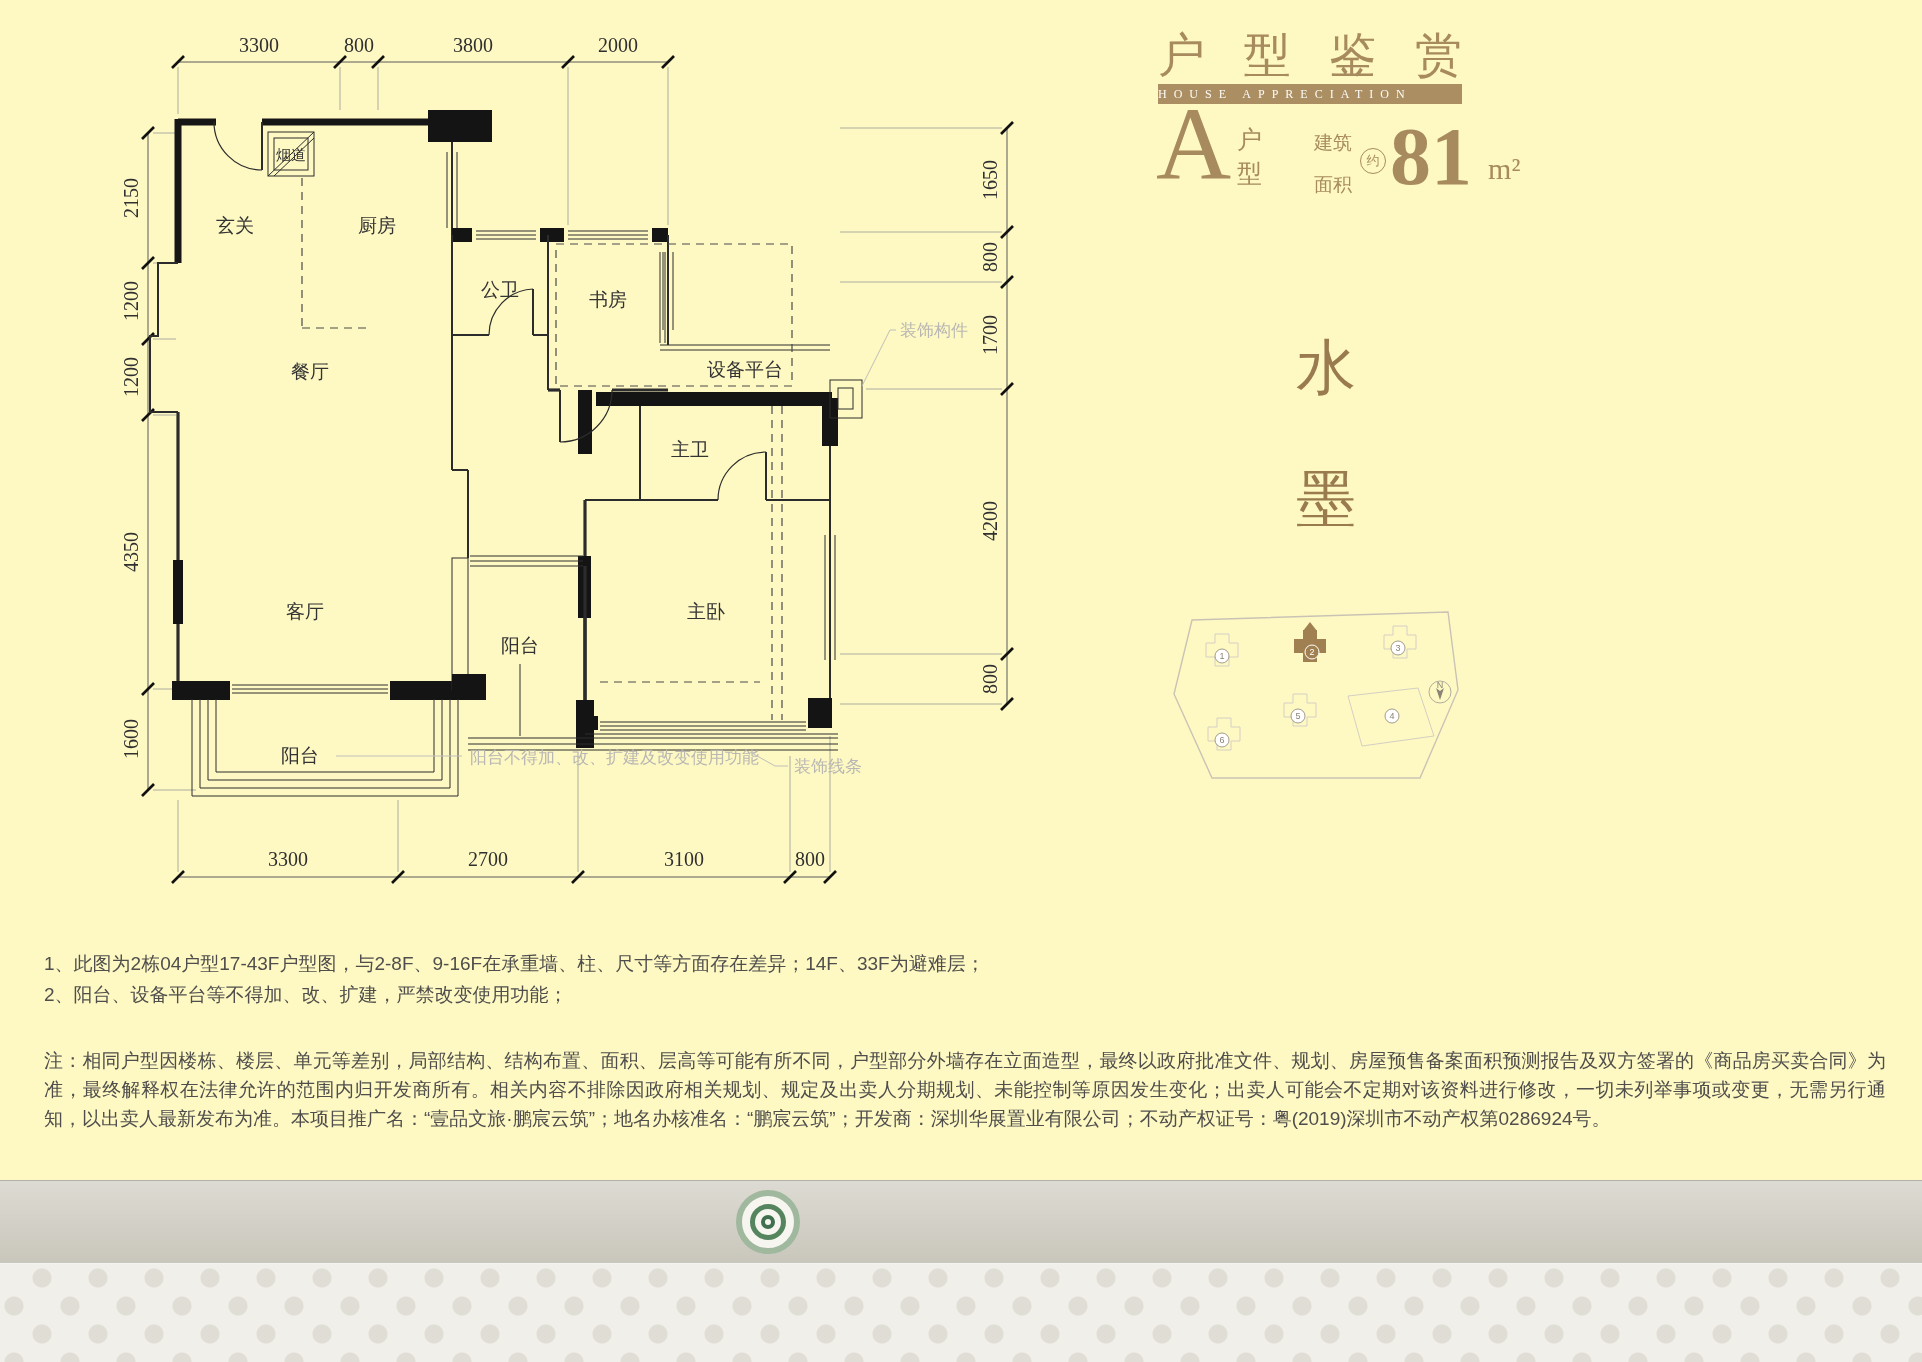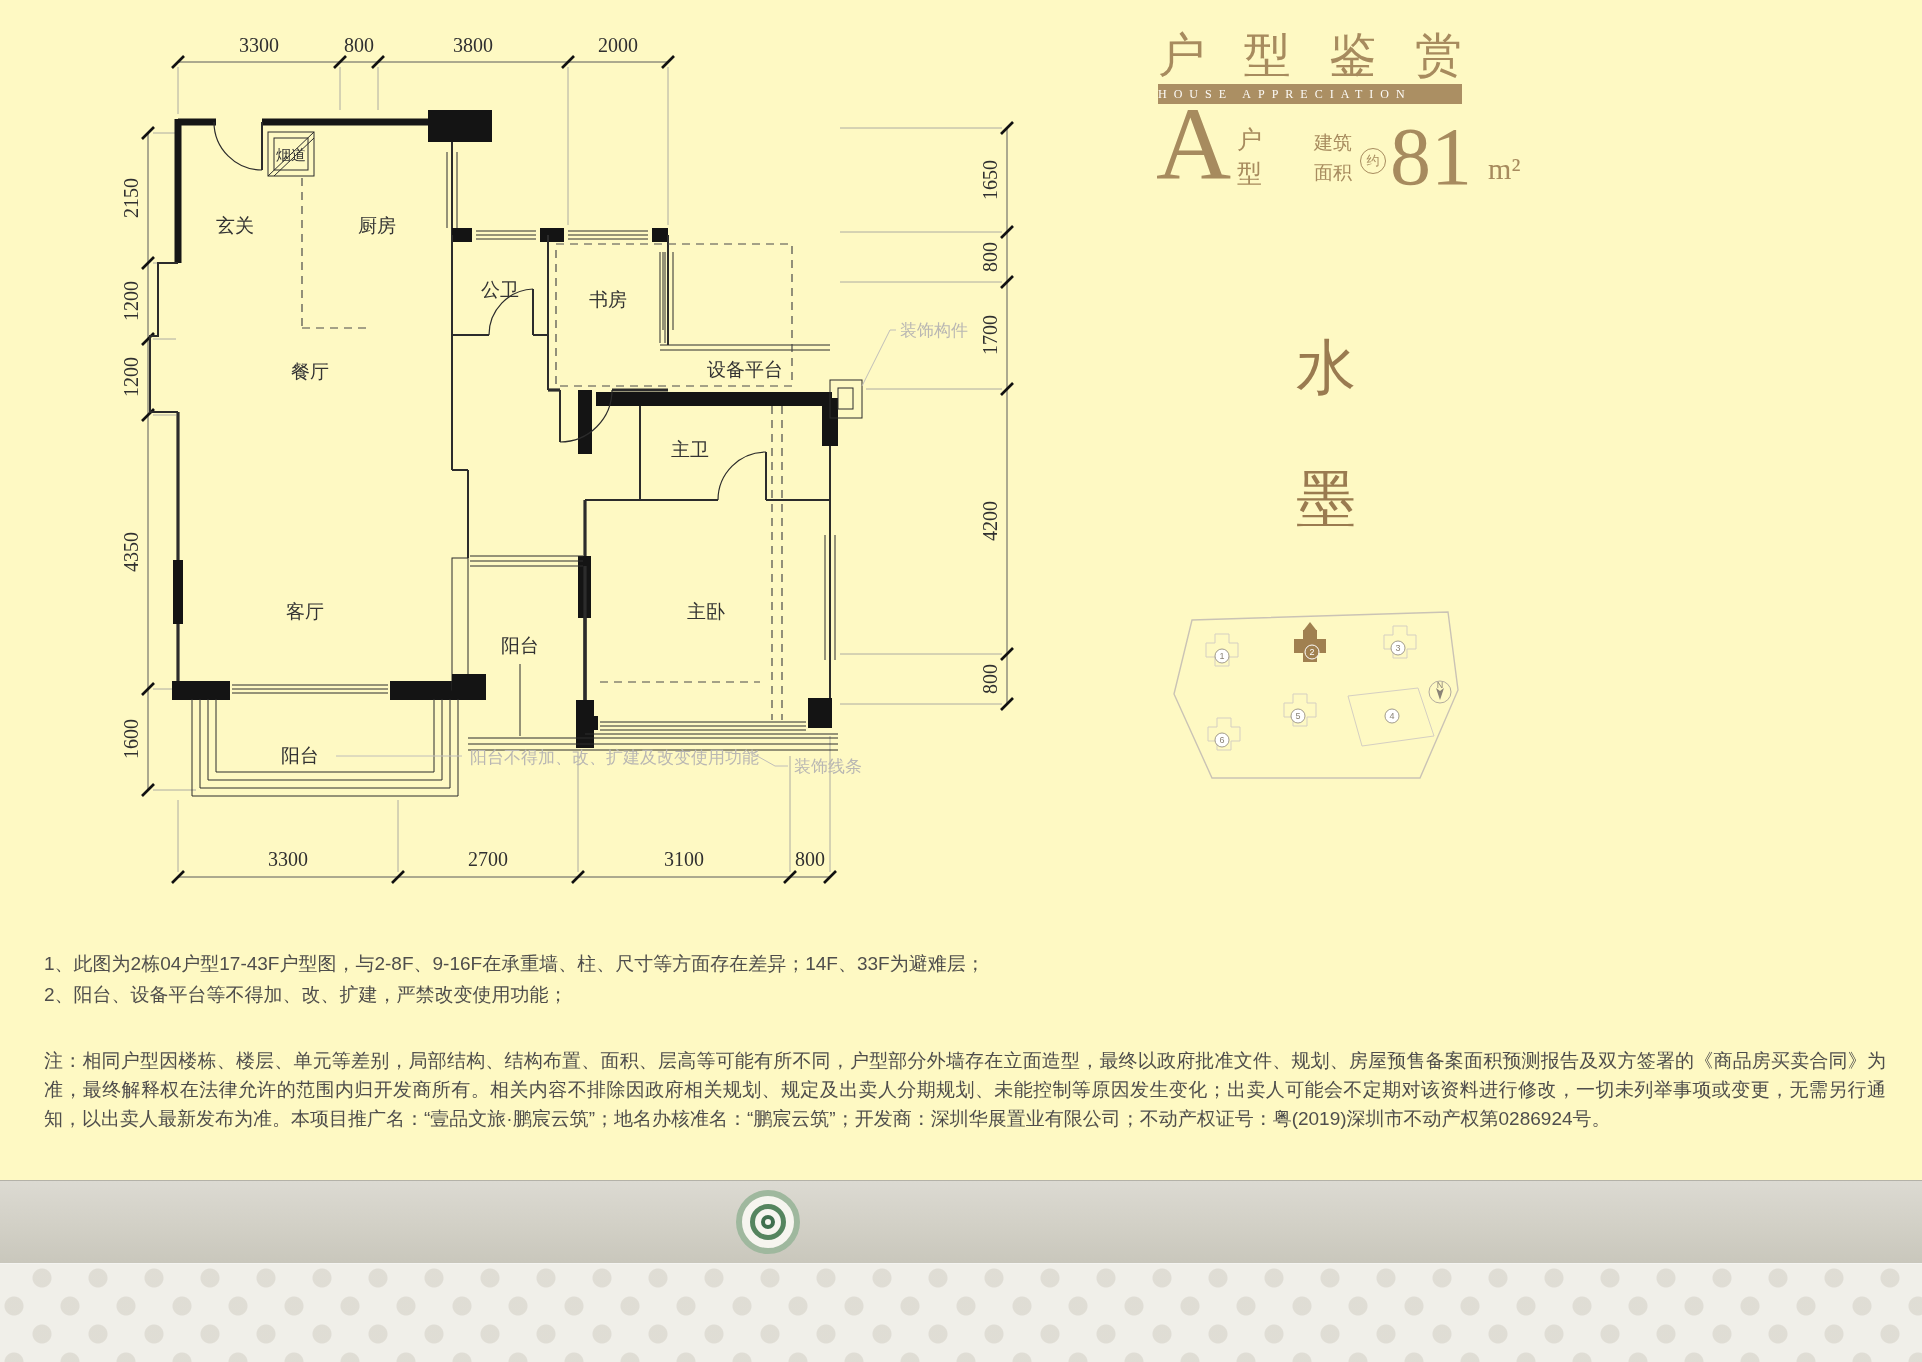--- a/index.html
+++ b/index.html
@@ -35,24 +35,24 @@
     font-family:"Liberation Serif",serif;font-size:47px;color:#a78b5e;}
   .title-bar{left:1158px;top:84px;width:304px;height:20px;background:#ab8f63;
     display:flex;align-items:center;justify-content:flex-start;}
   .title-bar span{font-family:"Liberation Serif",serif;font-size:12px;letter-spacing:7px;
     color:#fdfbf7;white-space:nowrap;}
   .unit-row{left:1156px;top:96px;display:flex;align-items:flex-start;color:#a78b5e;}
   .unit-letter{font-family:"Liberation Serif",serif;font-size:104px;line-height:0.92;}
   .unit-word{display:flex;flex-direction:column;gap:6px;margin:30px 0 0 6px;
     font-size:25px;line-height:1.1;}
   .area-group{display:flex;align-items:flex-start;margin:26px 0 0 52px;}
-  .area-label{display:flex;flex-direction:column;gap:4px;font-size:19px;margin-top:8px;}
+  .area-label{display:flex;flex-direction:column;gap:16px;font-size:19px;margin-top:8px;}
   .approx{width:24px;height:24px;border:1px solid #a78b5e;border-radius:50%;
     font-size:13px;display:flex;align-items:center;justify-content:center;margin:26px 2px 0 8px;}
-  .area-value{font-family:"Liberation Serif",serif;font-size:82px;line-height:0.85;margin-left:2px;}
+  .area-value{font-family:"Liberation Serif",serif;font-size:82px;line-height:0.85;margin-left:2px;font-weight:bold;}
   .area-unit{font-family:"Liberation Serif",serif;font-size:30px;margin:30px 0 0 16px;}
 
   
   .shuimo{left:1296px;top:328px;display:flex;flex-direction:column;gap:50px;
     font-family:"Liberation Serif",serif;font-size:60px;color:#9a7b50;}
 
   
   .notes{left:44px;top:948px;font-size:19px;line-height:31px;color:#4f4e4c;}
   .disclaimer{left:44px;top:1046px;width:1842px;font-size:19px;line-height:29px;
     color:#4f4e4c;text-align:justify;}

